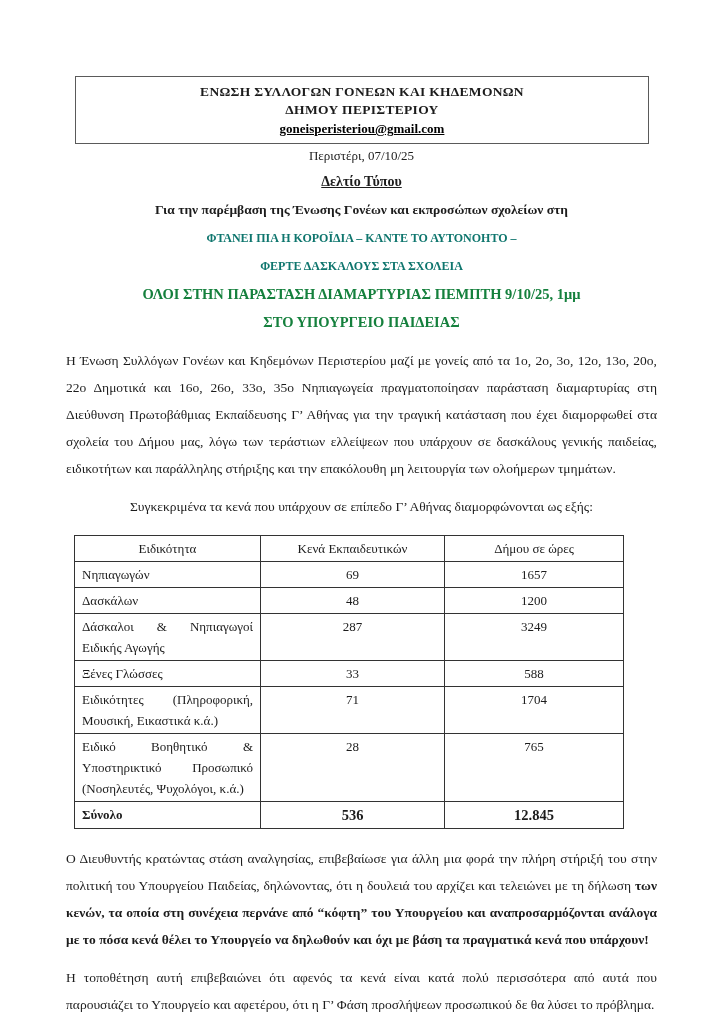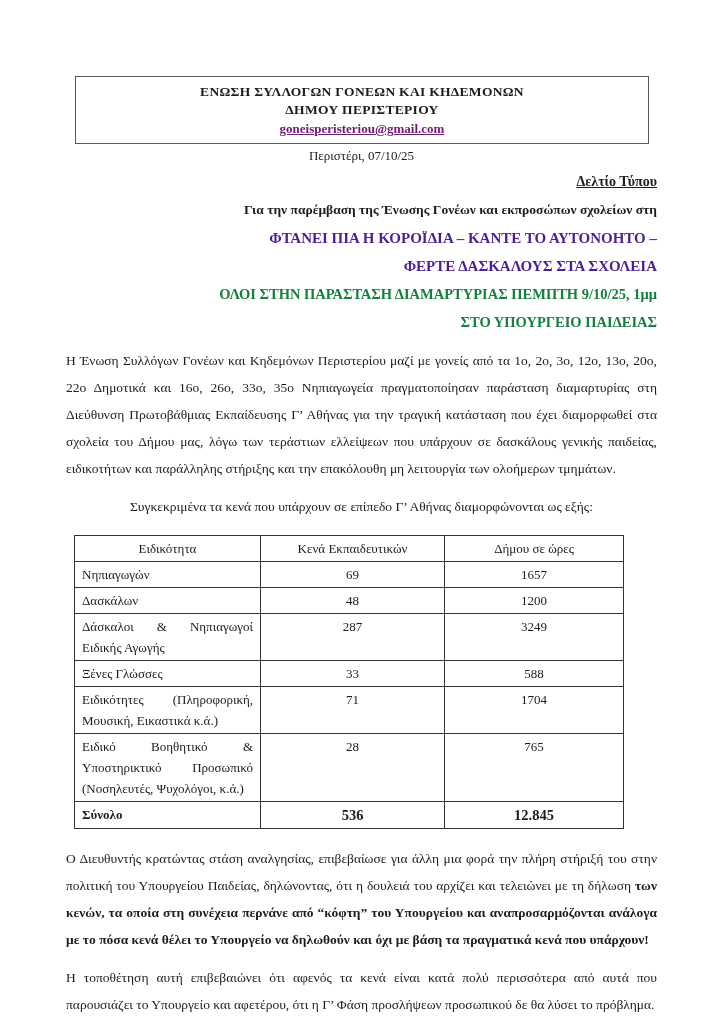--- a/index.html
+++ b/index.html
@@ -18,40 +18,40 @@
   
   .header-box {
     border: 1px solid #5a5a5a;
     margin: 0 8px 3px 9px;
     padding: 6px 12px 5px;
     text-align: center;
   }
   .org-line { font-weight: bold; font-size: 13.5px; line-height: 18px; letter-spacing: .3px; }
   .email-line { line-height: 18px; }
   .email-link {
-    color: #701a75;
+    color: #000000;
     font-weight: bold;
     font-size: 13px;
     text-decoration: underline;
     cursor: pointer;
   }
   .date-line {
     text-align: center;
     font-size: 13px;
     line-height: 17px;
     margin: 3px 16px 4px;
   }
   
-  .headings { text-align: right; }
+  .headings { text-align: center; }
   .doc-title {
     font-size: 14px; font-weight: bold; text-decoration: underline;
     line-height: 28px;
   }
   .sub-head { font-size: 13.5px; font-weight: bold; line-height: 28px; }
-  .red-head  { font-size: 15px;  font-weight: bold; line-height: 28px; color: #4c1d95; }
+  .red-head  { font-size: 12px;  font-weight: bold; line-height: 28px; color: #0f766e; }
   .blue-head { font-size: 14.5px; font-weight: bold; line-height: 28px; color: #15803d; }
   
   .para {
     font-size: 13.5px;
     line-height: 27px;
     text-align: justify;
     margin: 11px 0 0;
   }
   .para.single { text-align: center; }
   .bold-run { font-weight: bold; }

